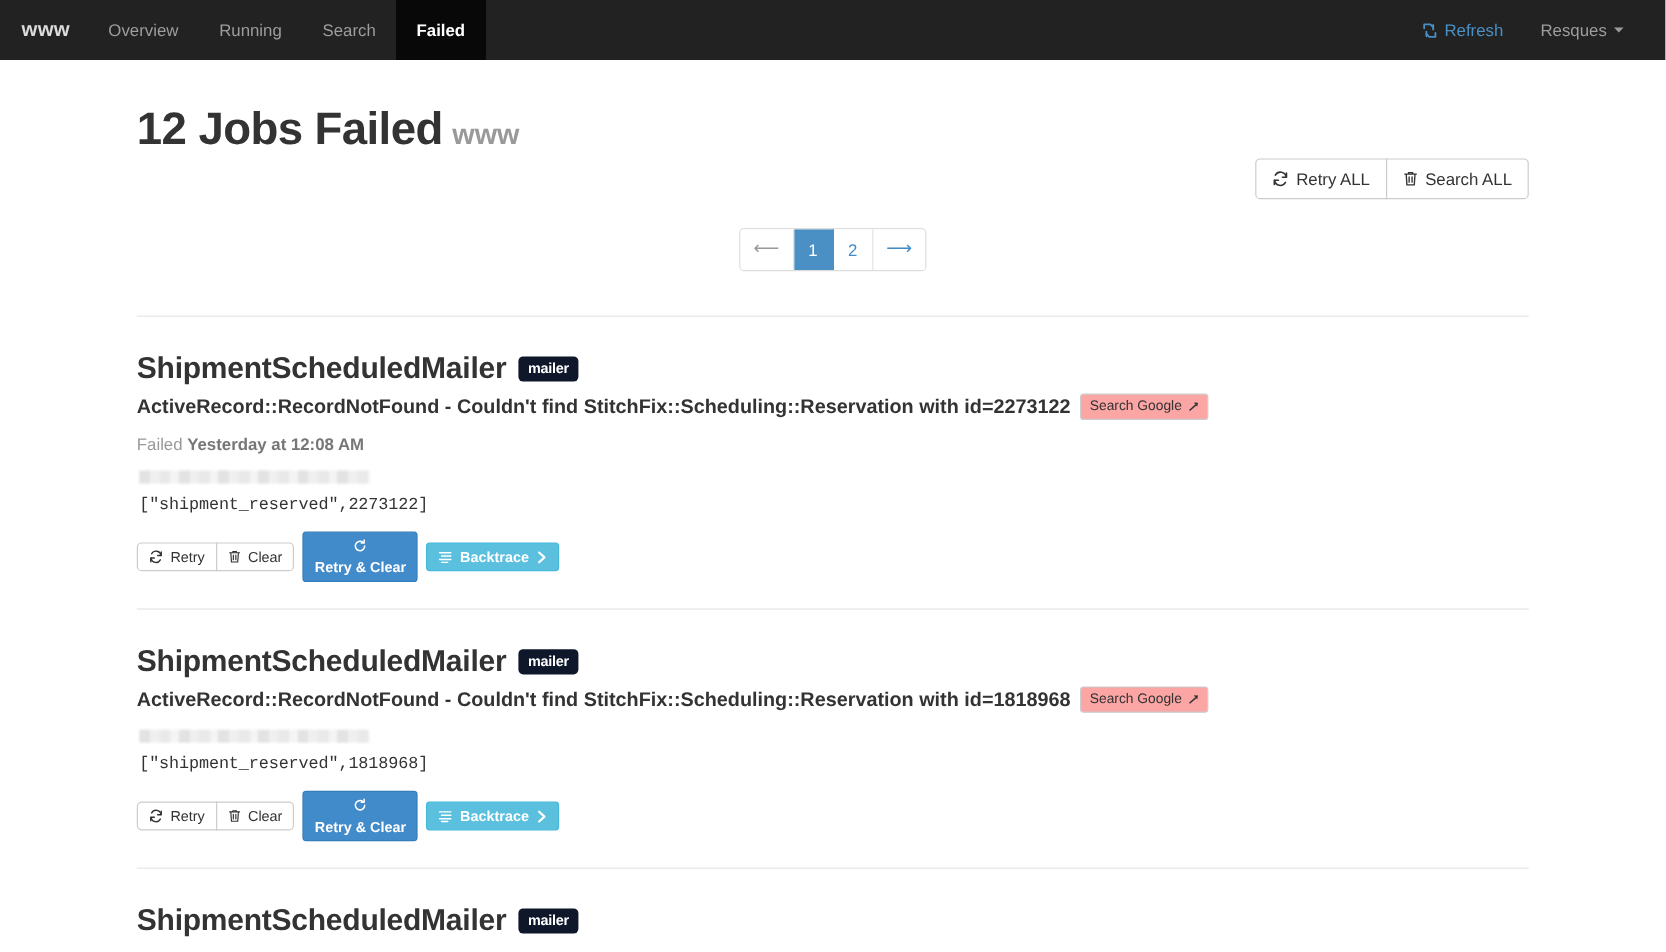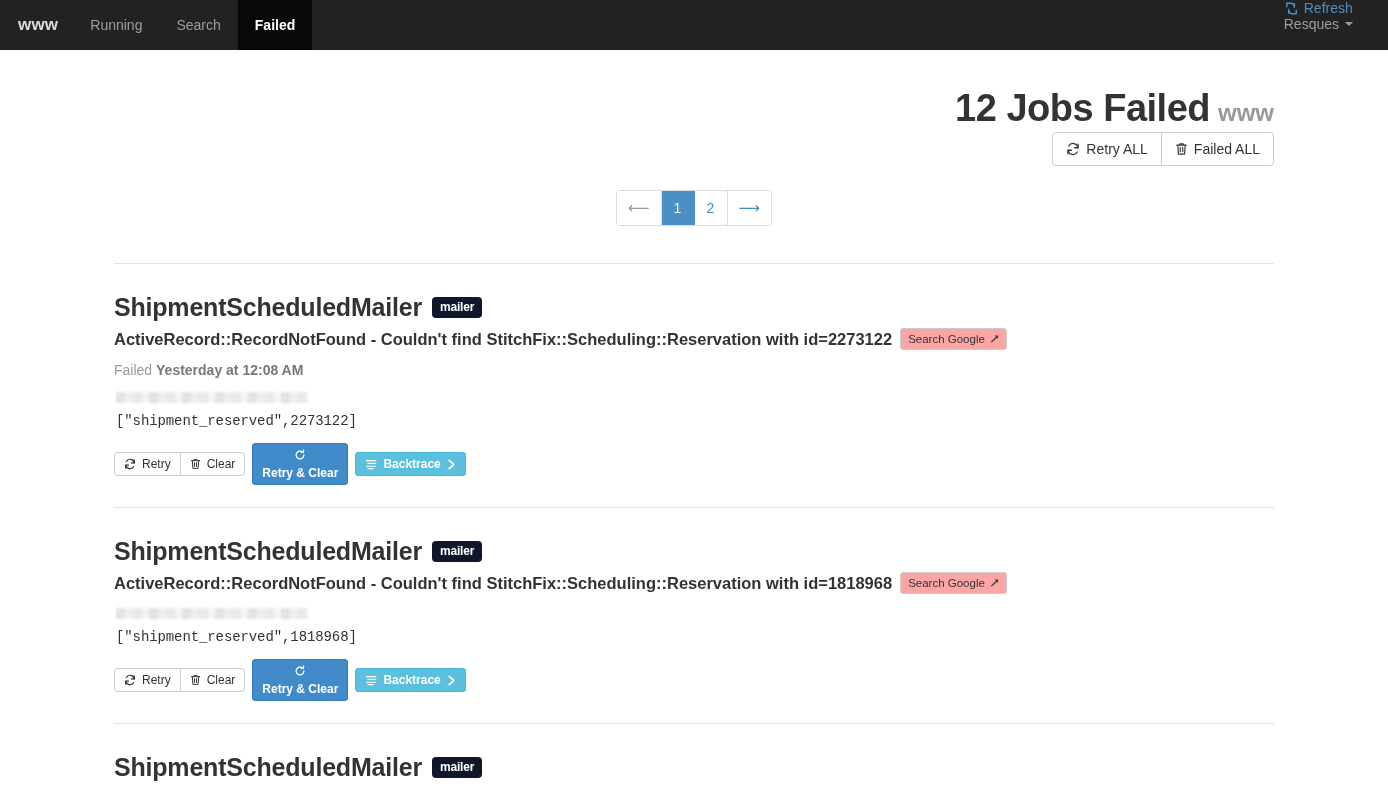--- a/index.html
+++ b/index.html
@@ -16,21 +16,21 @@
 
   
   .navbar {
     height: 50px;
     background: #222222;
     display: flex;
     align-items: stretch;
     width: 100%;
   }
   .nav-left, .nav-right { display: flex; align-items: stretch; }
-  .nav-right { margin-left: auto; padding-right: 18px; flex-direction: column; }
+  .nav-right { margin-left: auto; padding-right: 18px; }
   .brand {
     display: flex; align-items: center;
     padding: 0 15px 0 18px;
     color: #dcdcdc;
     font-size: 17px;
     font-weight: bold;
     letter-spacing: 0.2px;
     text-decoration: none;
   }
   .nav-item {
@@ -65,21 +65,21 @@
   }
 
   
   .container {
     width: 1160px;
     margin: 0 auto;
     padding-top: 38px;
     position: relative;
   }
   .page-title {
-    text-align: right;
+    text-align: left;
     font-size: 38px;
     font-weight: bold;
     color: #333333;
     margin: 0;
     line-height: 1.1;
     letter-spacing: -0.5px;
   }
   .page-title .sub {
     font-size: 24px;
     color: #999999;
@@ -273,20 +273,21 @@
 
   
   .job.clipped { padding-bottom: 0; }
 </style>
 </head>
 <body>
 
 <div class="navbar">
   <div class="nav-left">
     <a class="brand">www</a>
+    <a class="nav-item">Overview</a>
     <a class="nav-item">Running</a>
     <a class="nav-item">Search</a>
     <a class="nav-item active">Failed</a>
   </div>
   <div class="nav-right">
     <a class="nav-item refresh">
       <span class="icon">
         <svg width="15" height="15" viewBox="0 0 16 16" fill="none" stroke="#4a90c4" stroke-width="1.6">
           <path d="M3 6 V2.5 M3 2.5 H8.5 L11 5" stroke-linecap="round" stroke-linejoin="round"></path>
           <path d="M13 10 V13.5 M13 13.5 H7.5 L5 11" stroke-linecap="round" stroke-linejoin="round"></path>
@@ -324,21 +325,21 @@
       </button>
       <button class="btn">
         <span class="icon">
           <svg width="13" height="14" viewBox="0 0 14 16" fill="none" stroke="#333" stroke-width="1.3">
             <path d="M1.5 3.5h11" stroke-linecap="round"></path>
             <path d="M5 3.5V2.2h4v1.3" stroke-linejoin="round"></path>
             <path d="M2.8 3.5l.7 10.3h7l.7-10.3" stroke-linejoin="round"></path>
             <path d="M5.6 6.2v5M8.4 6.2v5" stroke-linecap="round"></path>
           </svg>
         </span>
-        <span>Failed ALL</span>
+        <span>Search ALL</span>
       </button>
     </div>
   </div>
 
   <div class="pagination-wrap">
     <div class="pagination">
       <a class="page-link disabled">
         <span class="arrow">⟵</span>
       </a>
       <a class="page-link active">1</a>

